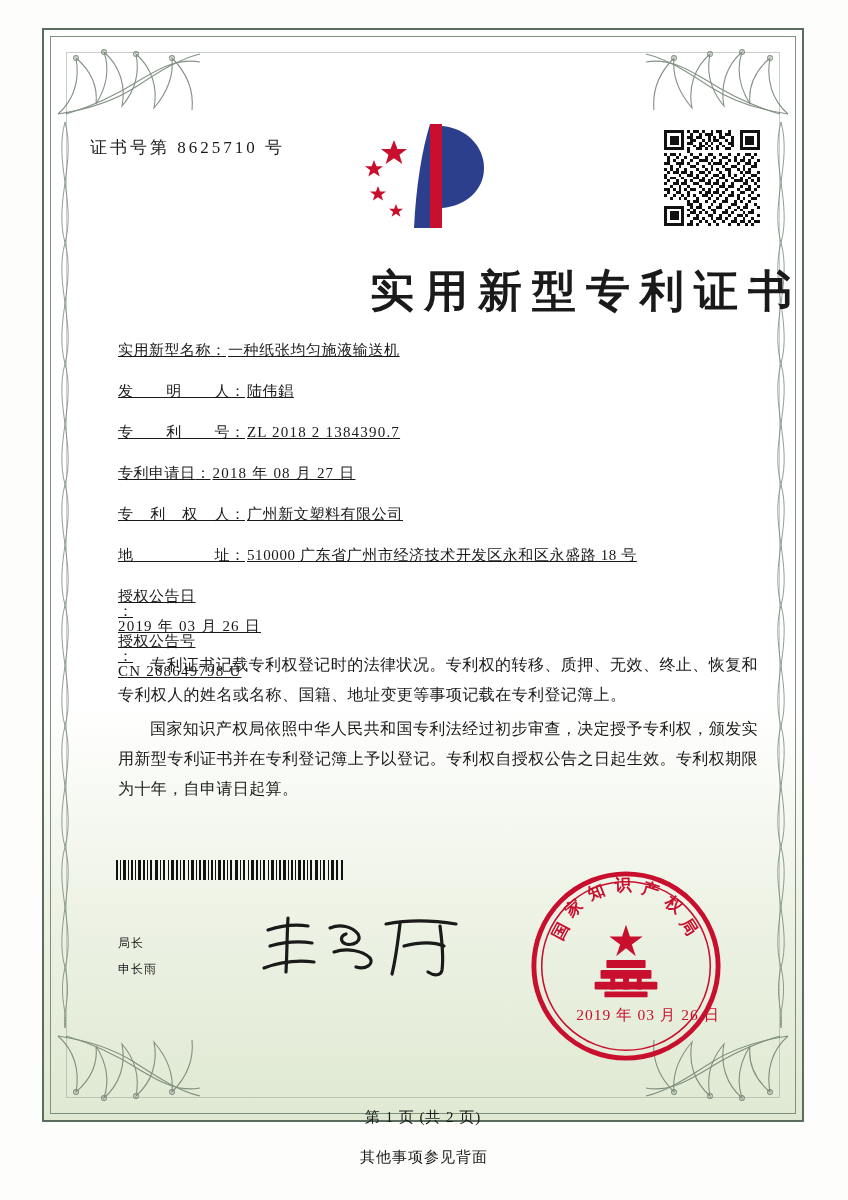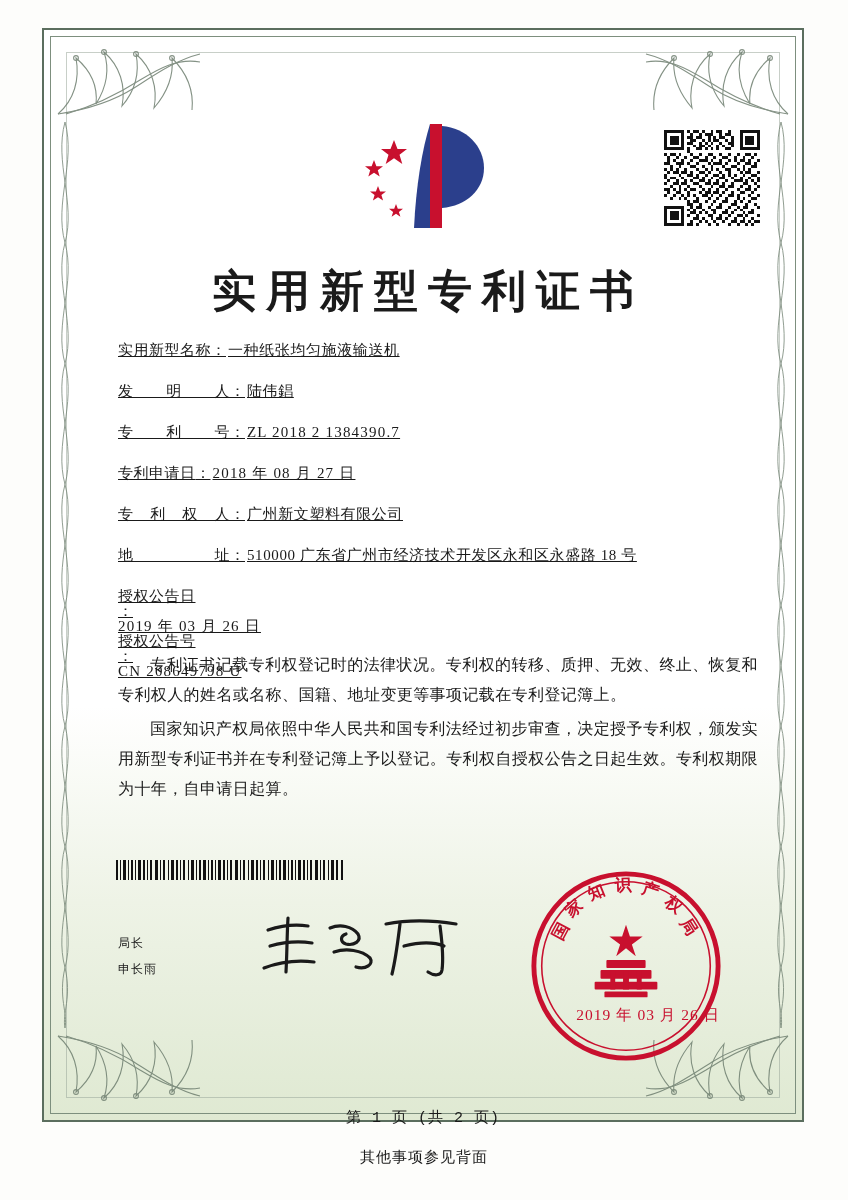--- a/index.html
+++ b/index.html
@@ -103,21 +103,21 @@
     top: 100px;
     width: 96px;
     height: 96px;
   }
   .qr svg { width:100%; height:100%; display:block; }
 
   .doc-title {
     position: absolute;
     left: 0; right: 0;
     top: 232px;
-    text-align: center;
+    text-align: right;
     font-size: 44px;
     font-weight: bold;
     letter-spacing: 10px;
     text-indent: 10px;
     font-family: "Liberation Serif", "DejaVu Serif", serif;
   }
 
   
   .fields {
     position: absolute;
@@ -211,21 +211,20 @@
   }
 
   
   .page-no {
     position: absolute;
     left: 0; right: 0;
     top: 1078px;
     text-align: center;
     font-size: 15px;
     letter-spacing: 1px;
-    font-family: Liberation Mono, monospace;
   }
   .backside-note {
     position: absolute;
     left: 0; right: 0;
     top: 1148px;
     text-align: center;
     font-size: 15px;
     letter-spacing: 1px;
   }
 </style>
@@ -289,20 +288,21 @@
         <path d="M13 0 C 24 40, 2 80, 13 120 C 24 160, 2 200, 13 240 C 24 280, 2 320, 13 360 C 24 400, 2 440, 13 480 C 24 520, 2 560, 13 600 C 24 640, 2 680, 13 720 C 24 760, 2 800, 13 840 C 20 870, 10 885, 13 900"></path>
       </svg>
     </div>
     <div class="edge-band right">
       <svg viewBox="0 0 26 900" preserveAspectRatio="none" fill="none" stroke="#6f7f70" stroke-width="0.9">
         <path d="M13 0 C 2 40, 24 80, 13 120 C 2 160, 24 200, 13 240 C 2 280, 24 320, 13 360 C 2 400, 24 440, 13 480 C 2 520, 24 560, 13 600 C 2 640, 24 680, 13 720 C 2 760, 24 800, 13 840 C 6 870, 16 885, 13 900"></path>
         <path d="M13 0 C 24 40, 2 80, 13 120 C 24 160, 2 200, 13 240 C 24 280, 2 320, 13 360 C 24 400, 2 440, 13 480 C 24 520, 2 560, 13 600 C 24 640, 2 680, 13 720 C 24 760, 2 800, 13 840 C 20 870, 10 885, 13 900"></path>
       </svg>
     </div>
 
+    <div class="cert-no">证书号第 8625710 号</div>
 
     <div class="emblem">
       <svg viewBox="0 0 170 120">
         <path d="M92 8 L104 8 L104 112 L92 112 Z" fill="#c8102e"></path>
         <path d="M104 10 C 128 12, 146 30, 146 52 C 146 74, 128 90, 104 92 Z" fill="#2b3f8c"></path>
         <path d="M92 112 L76 112 C 78 70, 84 34, 92 8 Z" fill="#2b3f8c"></path>
         <g fill="#c8102e">
           <polygon points="56,24 59.5,33 69,33 61.5,38.7 64.3,48 56,42.3 47.7,48 50.5,38.7 43,33 52.5,33"></polygon>
           <polygon points="36,44 38.4,50.2 45,50.2 39.8,54.2 41.7,60.6 36,56.7 30.3,60.6 32.2,54.2 27,50.2 33.6,50.2"></polygon>
           <polygon points="40,70 42.1,75.5 48,75.5 43.4,79 45.1,84.6 40,81.2 34.9,84.6 36.6,79 32,75.5 37.9,75.5"></polygon>

